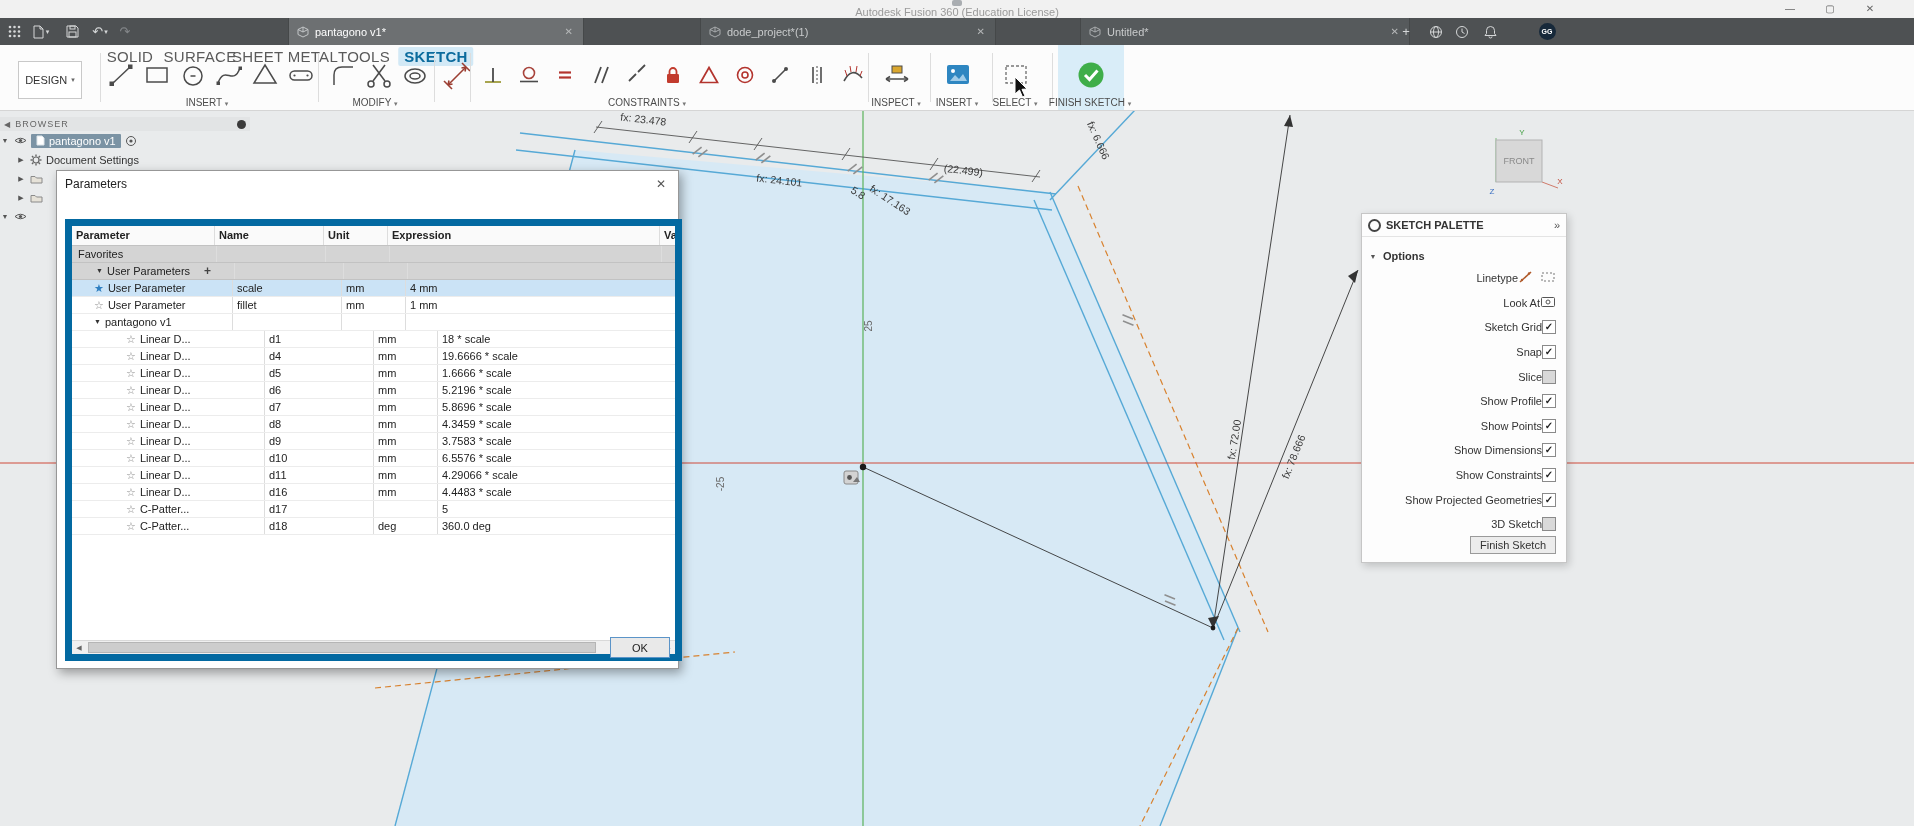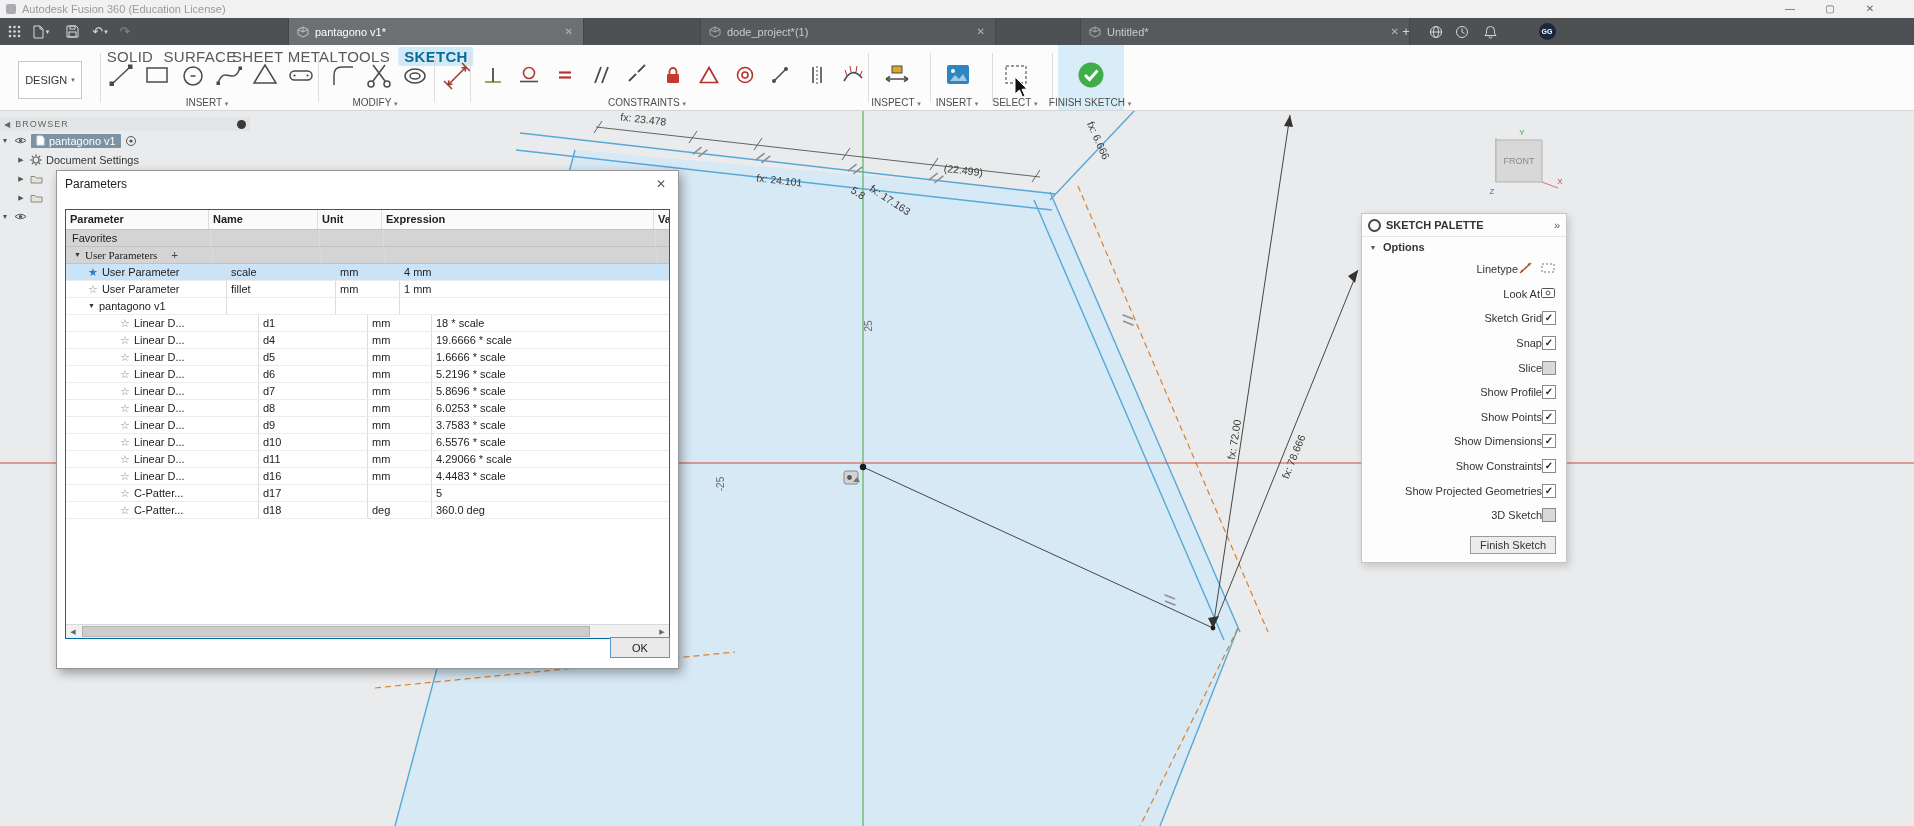--- a/index.html
+++ b/index.html
@@ -1,20 +1,20 @@
 <!DOCTYPE html>
 <html><head>
 <meta charset="utf-8">
 <style>
   html,body{margin:0;padding:0;}
   body{width:1914px;height:826px;position:relative;overflow:hidden;background:#e9ebec;
        font-family:"Liberation Sans",sans-serif;-webkit-font-smoothing:antialiased;}
   
   .titlebar{position:absolute;top:0;left:0;right:0;height:18px;background:#f1f1f1;z-index:40;
-            display:flex;align-items:center;border-bottom:1px solid #e3e3e3;}
+            display:flex;align-items:center;border-bottom:1px solid #e3e3e3;flex-direction:column;}
   .titlebar .logo{width:10px;height:10px;background:#a9adb1;border-radius:2px;margin:0 6px 0 6px;}
   .titlebar .t-title{font-size:11px;color:#9a9a9a;}
   .win-ctrls{position:absolute;right:24px;top:0;height:18px;display:flex;}
   .win-ctrls span{width:40px;text-align:center;font-size:10px;color:#666;line-height:18px;cursor:default;}
   
   .tabstrip{position:absolute;top:18px;left:0;right:0;height:27px;background:#4e5153;z-index:40;}
   .strip-ico{position:absolute;top:0;height:27px;display:flex;align-items:center;justify-content:center;color:#d5d7d8;}
   .doc-tab{position:absolute;top:0;height:27px;display:flex;align-items:center;padding:0 8px;
            background:#565a5c;border-left:1px solid #454849;border-right:1px solid #454849;}
   .doc-tab.active{background:#6d7072;}
@@ -46,21 +46,21 @@
               font-size:9px;color:#666;letter-spacing:1px;}
   .browser-hd .hd-sp{flex:1;}
   .b-row{display:flex;align-items:center;height:19px;gap:4px;}
   .tri{font-size:7px;color:#555;width:10px;text-align:center;}
   .b-hl{background:#7b93a4;color:#fff;display:flex;align-items:center;gap:4px;padding:1px 5px;border-radius:1px;}
   
   .dialog{position:absolute;left:56px;top:170px;width:621px;height:497px;background:#fff;border:1px solid #979797;
           box-shadow:3px 4px 10px rgba(0,0,0,.35);z-index:30;font-size:11px;color:#222;}
   .dlg-title{height:26px;display:flex;align-items:center;padding:0 8px;font-size:12px;color:#222;}
   .dlg-close{margin-left:auto;font-size:12px;color:#555;padding:2px 4px;}
-  .ptable{position:absolute;left:8px;top:38px;width:603px;height:428px;border:1px solid #0369a1;background:#fff;overflow:hidden;}
+  .ptable{position:absolute;left:8px;top:48px;width:603px;height:428px;border:7px solid #0369a1;background:#fff;overflow:hidden;}
   .p-row{display:flex;height:16px;line-height:16px;border-bottom:1px solid #ececec;}
   .p-row.header{height:19px;line-height:19px;font-weight:bold;border-bottom:1px solid #c2c2c2;background:#fafafa;}
   .p-row.section{background:#d4d4d4;border-bottom:1px solid #c2c2c2;justify-content:space-between;}
   .p-row.selected{background:#cbe3f6;}
   .p-cell{padding:0 4px;border-right:1px solid #ddd;white-space:nowrap;overflow:hidden;}
   .c1{flex:0 0 134px;display:flex;align-items:center;}
   .c2{flex:0 0 100px;}
   .c3{flex:0 0 55px;}
   .c4{flex:0 0 263px;}
   .c5{flex:1 1 auto;border-right:none;}
@@ -73,21 +73,21 @@
   .hs-track{flex:1;position:relative;}
   .hs-thumb{position:absolute;left:2px;top:1px;bottom:1px;width:88%;background:#cdcdcd;border:1px solid #b5b5b5;}
   .ok-btn{position:absolute;right:8px;bottom:10px;width:58px;height:19px;background:#e9e9e9;border:1px solid #5b94c8;
           font-size:11px;color:#222;display:flex;align-items:center;justify-content:center;}
   
   .palette{position:absolute;left:1361px;top:213px;width:204px;height:348px;background:#fdfdfd;border:1px solid #c6c6c6;
            box-shadow:2px 3px 8px rgba(0,0,0,.18);z-index:20;font-size:11px;color:#333;}
   .pal-hd{height:22px;display:flex;align-items:center;padding:0 6px;gap:5px;border-bottom:1px solid #e4e4e4;font-weight:bold;}
   .pal-dot{width:9px;height:9px;border-radius:50%;border:2px solid #444;}
   .pal-hd .hd-sp{flex:1;}
-  .pal-sec{height:20px;display:flex;align-items:center;gap:5px;padding:0 6px;font-weight:bold;}
+  .pal-sec{height:20px;display:flex;align-items:center;gap:5px;padding:0 6px;font-weight:bold;margin-top:9px;}
   .sp-row{height:24.6px;display:flex;align-items:center;padding:0 10px 0 12px;}
   .sp-label{flex:1;text-align:right;}
   .cbx{width:12px;height:12px;border:1px solid #8a8a8a;font-size:10px;line-height:11px;text-align:center;font-weight:bold;color:#222;}
   .cbx.on{background:#fff;}
   .cbx.off{background:#d9d9d9;color:transparent;}
   .finish-sk{position:absolute;right:10px;bottom:8px;padding:2px 9px;background:#ececec;border:1px solid #9a9a9a;font-size:11px;color:#333;}
   
   .viewcube{position:absolute;left:1480px;top:126px;width:84px;height:72px;z-index:10;}
   
   .canvas-svg{position:absolute;left:0;top:0;z-index:0;}
@@ -666,21 +666,21 @@
         <div class="p-row section">
           <div class="p-cell c1" style="padding-left: 6px;">
             <span>Favorites</span>
           </div>
           <div class="p-cell c2"></div>
           <div class="p-cell c3"></div>
           <div class="p-cell c4"></div>
           <div class="p-cell c5"></div>
         </div>
         <div class="p-row section">
-          <div class="p-cell c1" style="padding-left: 8px; font-family: Liberation Serif, serif;">
+          <div class="p-cell c1" style="padding-left: 24px;">
             <span class="exp">▼</span>
             <span>User Parameters</span>
             <span class="plusico">+</span>
           </div>
           <div class="p-cell c2"></div>
           <div class="p-cell c3"></div>
           <div class="p-cell c4"></div>
           <div class="p-cell c5"></div>
         </div>
         <div class="p-row param selected">
@@ -755,21 +755,21 @@
           <div class="p-cell c3">mm</div>
           <div class="p-cell c4">5.8696 * scale</div>
         </div>
         <div class="p-row param">
           <div class="p-cell c1" style="padding-left: 54px;">
             <span class="star">☆</span>
             <span>Linear D...</span>
           </div>
           <div class="p-cell c2">d8</div>
           <div class="p-cell c3">mm</div>
-          <div class="p-cell c4">6.0253 * scale</div>
+          <div class="p-cell c4">4.3459 * scale</div>
         </div>
         <div class="p-row param">
           <div class="p-cell c1" style="padding-left: 54px;">
             <span class="star">☆</span>
             <span>Linear D...</span>
           </div>
           <div class="p-cell c2">d9</div>
           <div class="p-cell c3">mm</div>
           <div class="p-cell c4">3.7583 * scale</div>
         </div>

